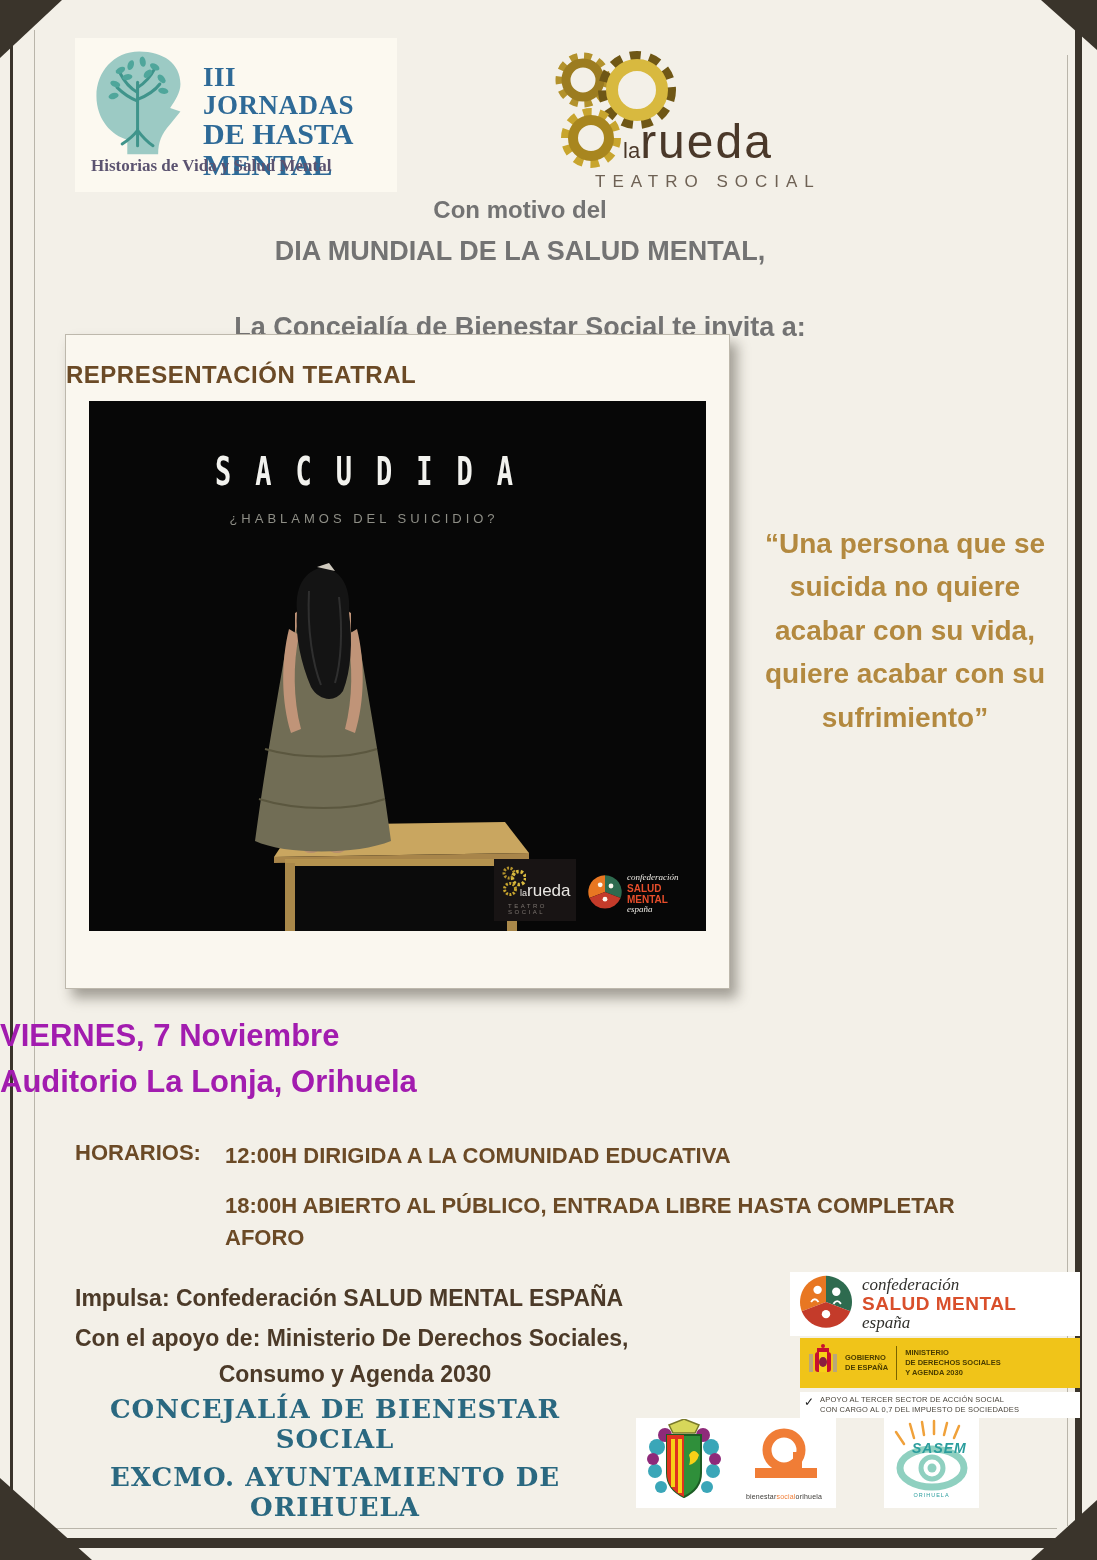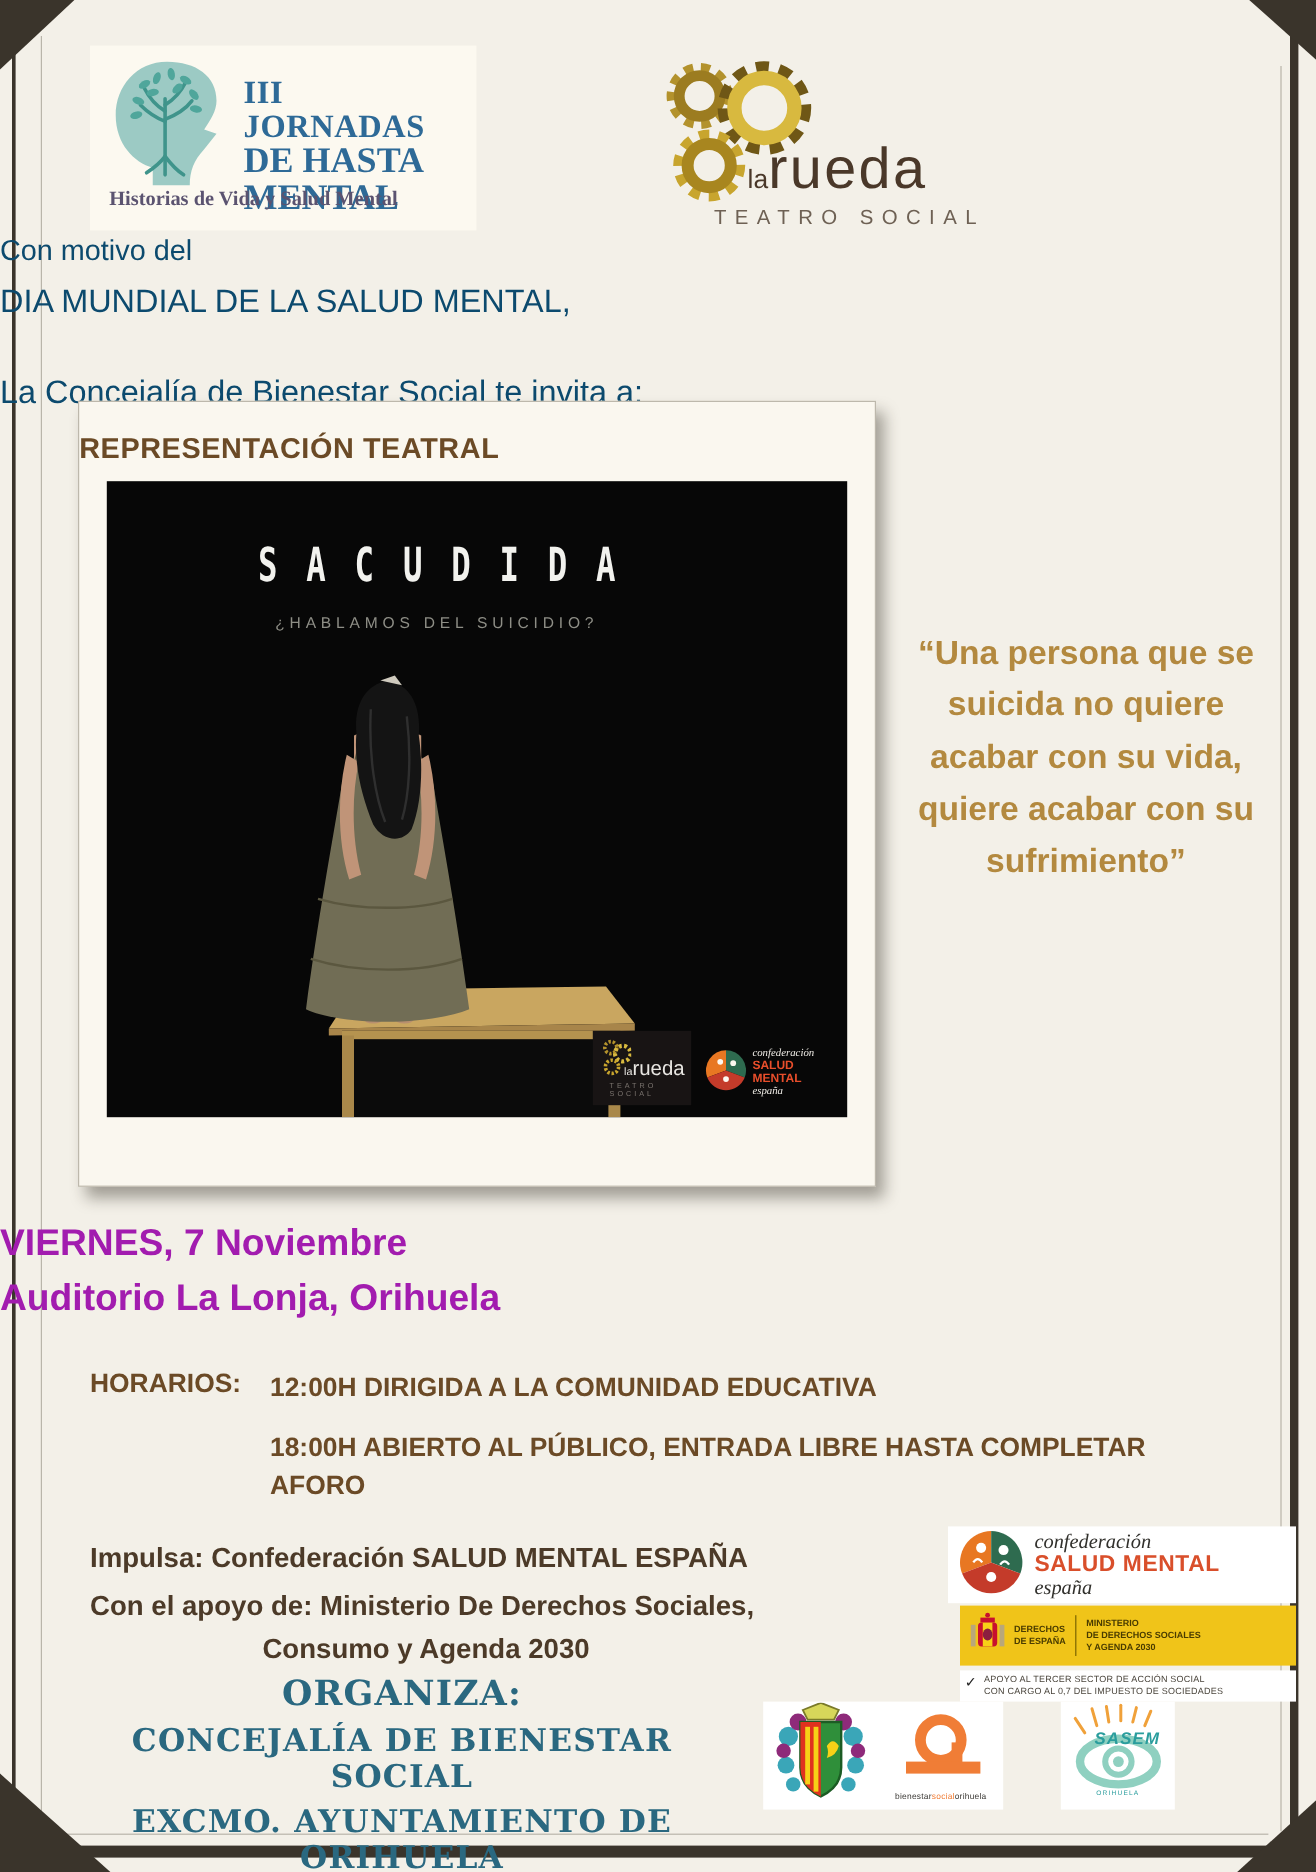--- a/index.html
+++ b/index.html
@@ -30,21 +30,21 @@
   .jsub { position:absolute; left:16px; top:118px; width:300px; font-family:"Liberation Serif", serif; font-size:17px; color:#5b5370; font-weight:bold; }
 
   
   .larueda { left:545px; top:42px; width:310px; height:155px; }
   .lr-text { position:absolute; left:78px; top:72px; color:#4a3829; }
   .lr-la { font-size:22px; }
   .lr-name { font-size:48px; letter-spacing:2px; }
   .lr-sub { position:absolute; left:50px; top:130px; font-size:17px; letter-spacing:7px; color:#6e6154; }
 
   
-  .intro { left:0; top:196px; width:1040px; text-align:left; color:#0c4a6e; font-weight:normal; }
+  .intro { left:0; top:196px; width:1040px; text-align:center; color:#737373; font-weight:bold; }
   .intro .l1 { font-size:24px; margin-bottom:12px; }
   .intro .l2 { font-size:27px; margin-bottom:11px; }
   .intro .l3 { font-size:27px;margin-top:45px; }
 
   
   .card { left:65px; top:334px; width:665px; height:655px; background:#faf7ef; border:1px solid #bdb8ac; box-shadow:7px 9px 12px rgba(40,35,25,.4); }
   .card-heading { position:absolute; left:0; top:26px; width:100%; text-align:left; color:#6b4a26; font-weight:bold; font-size:24px; letter-spacing:.5px; }
   .poster { position:absolute; left:23px; top:66px; width:617px; height:530px; background:#070707; overflow:hidden; }
   .poster-title { position:absolute; left:40px; top:48px; width:470px; text-align:center; color:#f2f2ee; font-family:"DejaVu Sans Mono", monospace; font-size:27px; font-weight:bold; letter-spacing:24px; transform:scaleY(1.45); transform-origin:top; text-indent:24px; }
   .poster-sub { position:absolute; left:40px; top:110px; width:470px; text-align:center; color:#8e8e86; font-size:13px; letter-spacing:4px; }
@@ -261,21 +261,20 @@
   </div>
 </div>
 
 <div class="abs credits">
   <div class="cr1">Impulsa: Confederación SALUD MENTAL ESPAÑA</div>
   <div class="cr2">Con el apoyo de: Ministerio De Derechos Sociales,</div>
   <div class="cr3">Consumo y Agenda 2030</div>
 </div>
 
 <div class="abs organiza">
-  <div class="og1">ORGANIZA:</div>
   <div class="og2">CONCEJALÍA DE BIENESTAR SOCIAL</div>
   <div class="og3">EXCMO. AYUNTAMIENTO DE ORIHUELA</div>
 </div>
 
 <div class="abs conf-box">
   <span>
     <svg width="56" height="56" viewBox="0 0 60 60">
       <path d="M30,30 L30,2 A28,28 0 0,0 4,40 Z" fill="#e87722"></path>
       <path d="M30,30 L30,2 A28,28 0 0,1 56,40 Z" fill="#2e6b4f"></path>
       <path d="M30,30 L4,40 A28,28 0 0,0 56,40 Z" fill="#c43b2a"></path>
@@ -298,21 +297,21 @@
       <rect x="9" y="10" width="16" height="20" rx="3" fill="#c8102e"></rect>
       <rect x="13" y="10" width="8" height="20" fill="#f7d117"></rect>
       <rect x="11" y="6" width="12" height="4" fill="#c8102e"></rect>
       <circle cx="17" cy="4" r="2" fill="#c8102e"></circle>
       <rect x="3" y="12" width="4" height="18" fill="#b9a77a"></rect>
       <rect x="27" y="12" width="4" height="18" fill="#b9a77a"></rect>
       <ellipse cx="17" cy="20" rx="4" ry="5" fill="#8b1e3f"></ellipse>
     </svg>
   </span>
   <div class="gob-left">
-    <div>DERECHOS</div>
+    <div>GOBIERNO</div>
     <div>DE ESPAÑA</div>
   </div>
   <div class="gob-div"></div>
   <div class="gob-right">
     <div>MINISTERIO</div>
     <div>DE DERECHOS SOCIALES</div>
     <div>Y AGENDA 2030</div>
   </div>
 </div>
 

